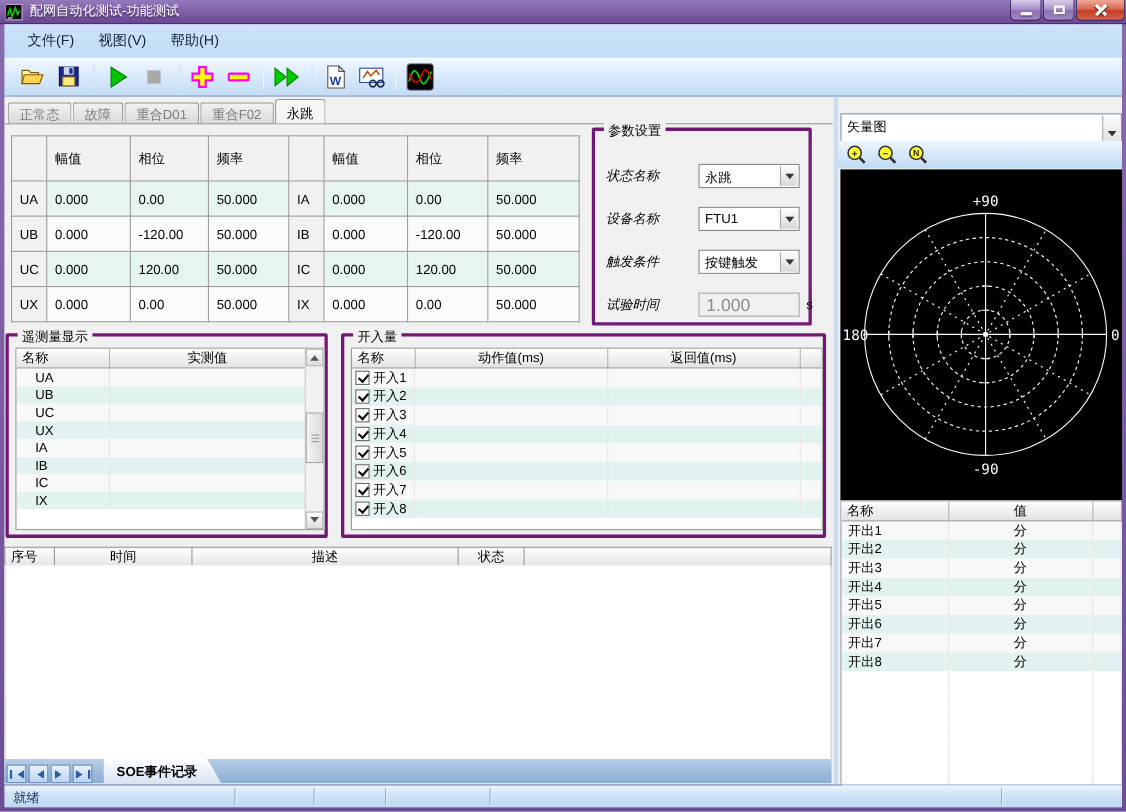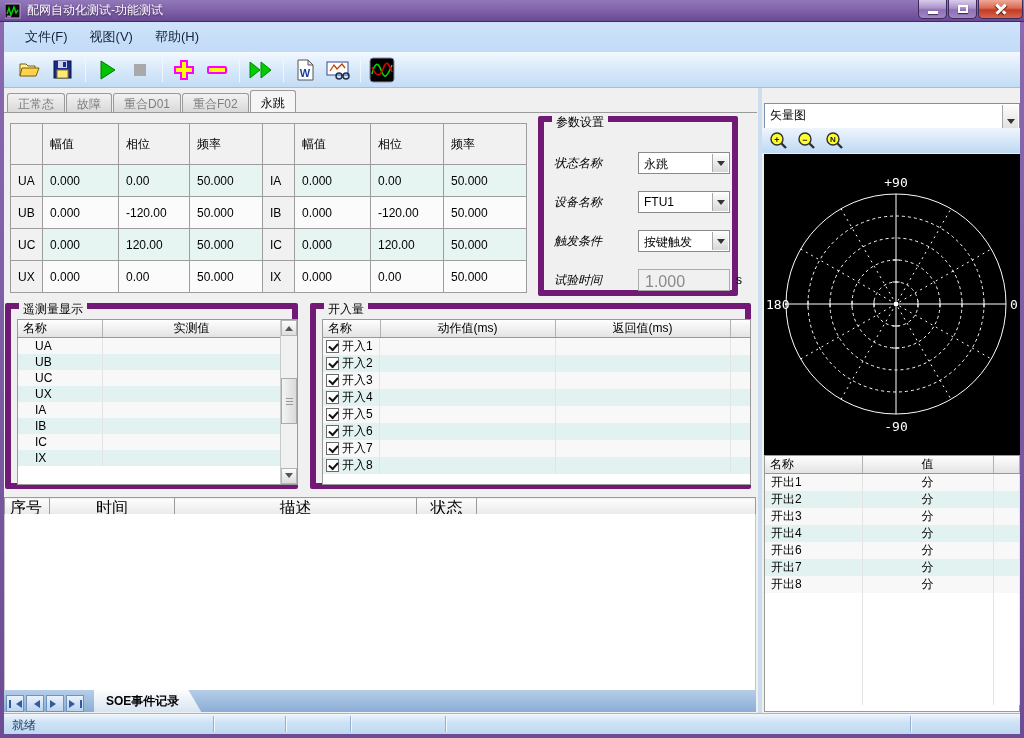--- a/index.html
+++ b/index.html
@@ -65,21 +65,21 @@
     font-size:12px; }
   table.analog th, table.analog td { border:1px solid #9d9d9d; padding-left:7px;
     text-align:left; font-weight:normal; }
   table.analog tr.hdr th { height:41px; background:#f1f1f1; }
   table.analog tr.dr th { background:#f1f1f1; }
   table.analog tr.dr { height:32px; }
   tr.cyn td { background:#e6f5f1; }
   tr.wht td { background:#fbfbfb; }
 
   
-  .group { position:absolute; border:6px solid #701a75; border-radius:2px; }
+  .group { position:absolute; border:3px solid #701a75; border-radius:2px; }
   .legend { position:absolute; top:-8px; left:8px; background:#f0f0f0; padding:0 4px;
     font-size:12px; color:#000; }
 
   
   .param-row { position:absolute; left:10px; display:flex; align-items:center; }
   .param-label { width:84px; font-size:12px;font-style:italic; }
   .combo { position:relative; width:92px; height:22px; background:#fff;
     border:1px solid #8a8a8a; }
   .combo .val { padding:3px 5px; font-size:12px; white-space:nowrap; overflow:hidden; }
   .combo .cbtn { position:absolute; right:1px; top:1px; bottom:1px; width:16px;
@@ -120,21 +120,21 @@
   .sb-up { top:0; } .sb-dn { bottom:0; }
   .tri-up { width:0; height:0; border:4px solid transparent; border-bottom:5px solid #555; margin-bottom:3px;}
   .tri-dn { width:0; height:0; border:4px solid transparent; border-top:5px solid #555; margin-top:3px;}
   .sb-thumb { position:absolute; left:0; top:58px; width:16px; height:46px;
     background:linear-gradient(90deg,#f4f4f4,#dadada); border:1px solid #aaa; }
   .sb-grip { position:absolute; left:4px; top:19px; width:7px; height:1px; background:#999;
     box-shadow:0 3px 0 #999,0 6px 0 #999; }
 
   
   .ev-table { position:absolute; left:0; top:409px; width:752px; }
-  table.events { border-collapse:collapse; width:100%; font-size:16px; table-layout:fixed; }
+  table.events { border-collapse:collapse; width:100%; font-size:12px; table-layout:fixed; }
   table.events th { background:linear-gradient(180deg,#fefefe,#e3e3e3);
     border:1px solid #9b9b9b; font-weight:normal; height:17px; text-align:center; }
   table.events th.al { text-align:left; padding-left:5px; }
   .ev-body { position:absolute; left:0; top:426px; width:752px; height:176px;
     background:#fff; border-left:1px solid #c6c6c6; border-right:1px solid #c6c6c6; }
 
   
   .soestrip { position:absolute; left:0; top:602px; width:752px; height:22px;
     background:linear-gradient(180deg,#b6cde8,#8badd4); display:flex; align-items:flex-end; }
   .navbtn { width:18px; height:17px; margin-left:2px;
@@ -707,20 +707,25 @@
                 <td style="padding-left:6px">开出3</td>
                 <td class="ctr">分</td>
                 <td></td>
               </tr>
             <tr class="lr">
                 <td style="padding-left:6px">开出4</td>
                 <td class="ctr">分</td>
                 <td></td>
               </tr>
             <tr class="lr">
+                <td style="padding-left:6px">开出5</td>
+                <td class="ctr">分</td>
+                <td></td>
+              </tr>
+            <tr class="lr">
                 <td style="padding-left:6px">开出6</td>
                 <td class="ctr">分</td>
                 <td></td>
               </tr>
             <tr class="lr">
                 <td style="padding-left:6px">开出7</td>
                 <td class="ctr">分</td>
                 <td></td>
               </tr>
             <tr class="lr">

